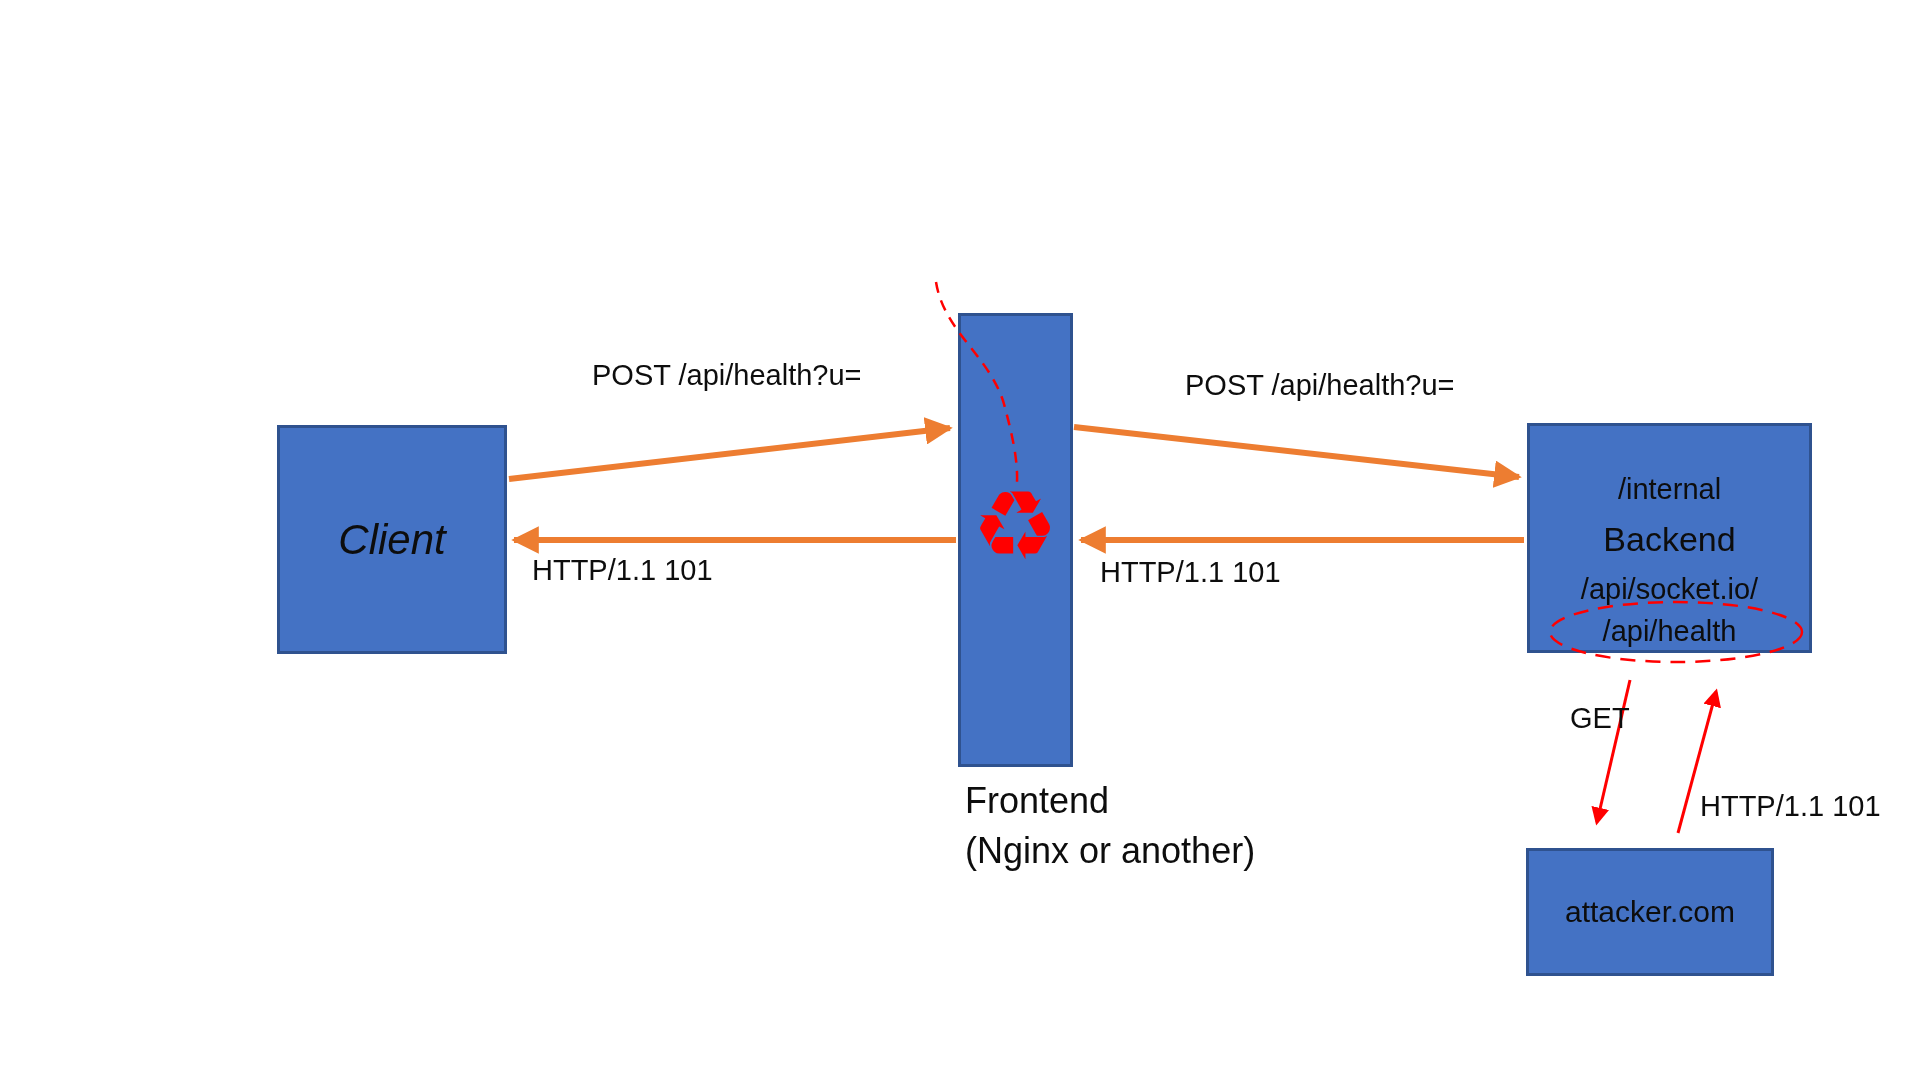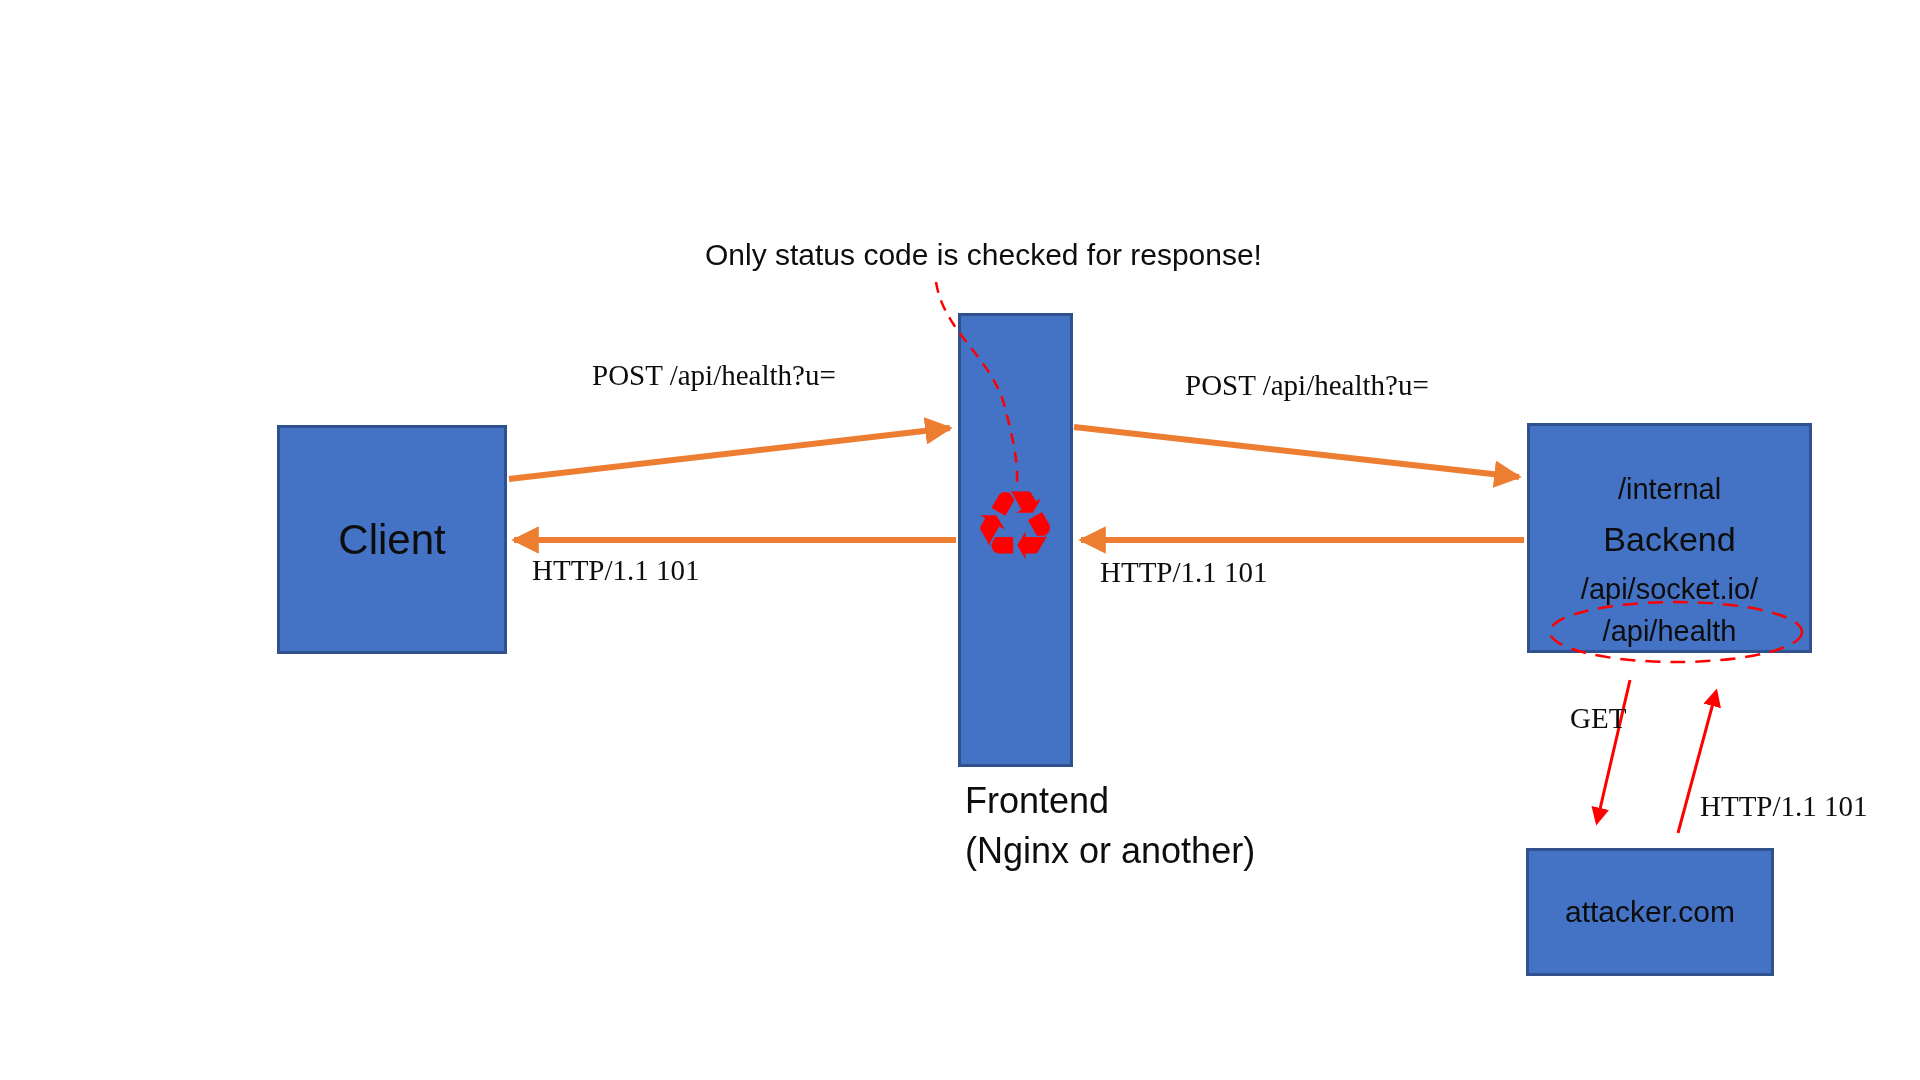--- a/index.html
+++ b/index.html
@@ -23,20 +23,21 @@
     box-sizing: border-box;
     display: flex;
     align-items: center;
     justify-content: center;
     z-index: 1;
     color: #0d0d0d;
   }
   .node-client {
     left: 277px; top: 425px; width: 230px; height: 229px;
     font-size: 42px;
+    font-style: italic;
   }
   .node-proxy {
     left: 958px; top: 313px; width: 115px; height: 454px;
   }
   .node-backend {
     left: 1527px; top: 423px; width: 285px; height: 230px;
     flex-direction: column;
     justify-content: flex-end;
     gap: 4px;
     padding-top: 4px;
@@ -52,21 +53,20 @@
     left: 705px; top: 238px;
     font-size: 30px;
     white-space: nowrap;
     z-index: 3;
   }
   .edge-label {
     position: absolute;
     font-size: 29px;
     white-space: nowrap;
     z-index: 3;
-    font-family: Liberation Serif, serif;
   }
   .lbl-post-left   { left: 592px;  top: 359px; }
   .lbl-post-right  { left: 1185px; top: 369px; }
   .lbl-http-mid    { left: 1100px; top: 556px; }
   .lbl-http-left   { left: 532px;  top: 554px; }
   .lbl-get         { left: 1533px; top: 702px; margin-left: 37px; }
   .lbl-http-bottom { left: 1700px; top: 790px; }
   .proxy-caption {
     position: absolute;
     left: 965px; top: 776px;
@@ -89,21 +89,20 @@
     width: 1920px; height: 1080px;
     z-index: 2;
     pointer-events: none;
   }
 </style>
 </head>
 <body>
 
 <div class="canvas">
 
-  <div class="note">Only status code is checked for response!</div>
 
   <div class="node node-client">
     <span>Client</span>
   </div>
 
   <div class="node node-proxy"></div>
 
   <div class="node node-backend">
     <div class="backend-path">/internal</div>
     <div class="backend-title">Backend</div>

